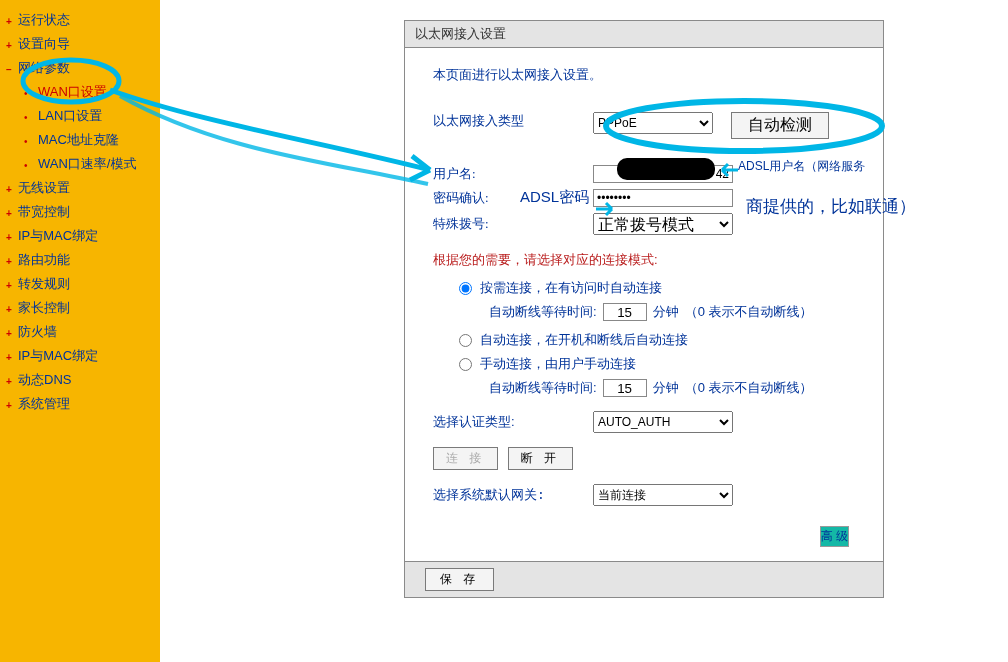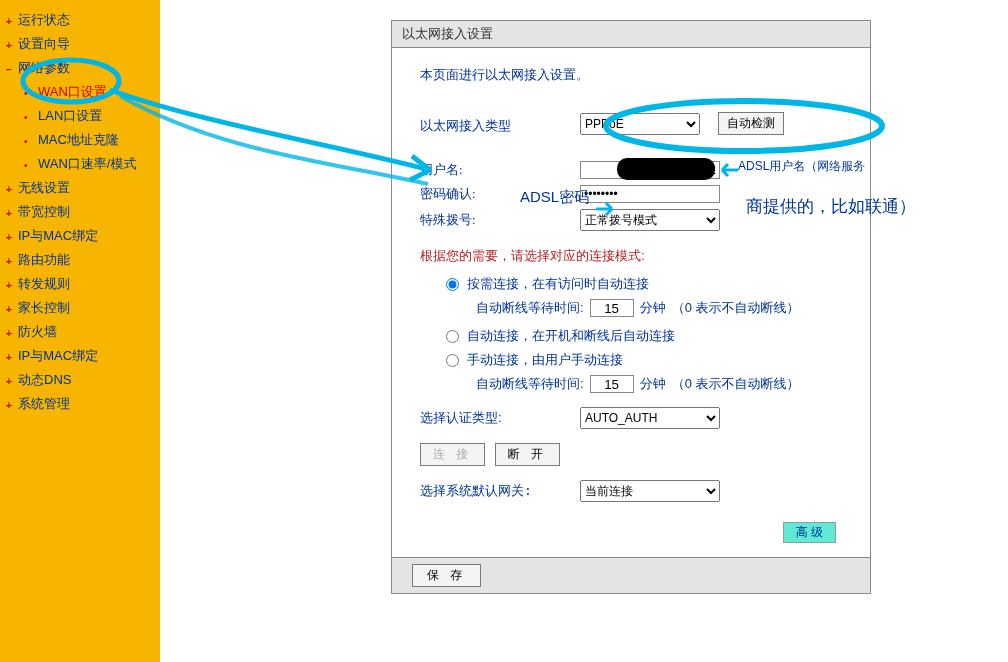--- a/index.html
+++ b/index.html
@@ -9,55 +9,55 @@
 .sidebar ul { list-style: none; }
 .sidebar li { padding: 3px 0 3px 18px; color: #003399; font-size: 13px; cursor: pointer; position: relative; line-height: 18px; }
 .sidebar li .bullet { position: absolute; left: 6px; top: 5px; font-size: 10px; }
 .bullet-plus { color: #cc0000; font-weight: bold; }
 .bullet-minus { color: #cc0000; font-weight: bold; }
 .bullet-dot { color: #cc0000; }
 .sidebar li.sub { padding-left: 38px; }
 .sidebar li.sub .bullet { left: 24px; }
 .sidebar li.red-text { color: #cc0000; }
 
-.content-panel { position: absolute; left: 391px; top: 20px; width: 480px; border: 1px solid #8a8a8a; }
+.content-panel { position: absolute; left: 404px; top: 20px; width: 480px; border: 1px solid #8a8a8a; }
 .panel-title { background: #e4e4e4; border-bottom: 1px solid #8a8a8a; padding: 4px 10px; font-size: 13px; color: #333; }
 .panel-body { padding: 18px 28px 14px 28px; background: #fff; }
 .desc { color: #003399; font-size: 13px; margin-bottom: 28px; }
 
-.row { margin-bottom: 8px; display: flex; align-items: flex-end; }
+.row { margin-bottom: 8px; display: flex; align-items: flex-start; }
 .row-label { color: #003399; font-size: 13px; width: 160px; display: inline-block; }
 select.conn-type { width: 120px; font-size: 12px; height: 22px; }
-.btn-detect { margin-left: 18px; padding: 2px 8px; border: 1px solid #7a7a7a; background: #f4f4f4; cursor: pointer; font-size: 12px; }
+.btn-detect { margin-left: 18px; padding: 2px 16px; border: 1px solid #7a7a7a; background: #f4f4f4; cursor: pointer; font-size: 16px; }
 
 .row2 { margin-bottom: 6px; display: flex; align-items: center; }
 .row2 .lbl { color: #003399; font-size: 13px; width: 160px; font-family: Liberation Serif, serif; }
 .row2 input[type=text], .row2 input[type=password] { width: 140px; height: 18px; border: 1px solid #888; font-size: 12px; padding: 0 3px; }
-.row2 select { width: 140px; height: 22px; font-size: 12px; }
+.row2 select { width: 140px; height: 22px; font-size: 16px; }
 
 .mode-desc { color: #b91c1c; font-size: 13px; margin: 16px 0 10px 0; }
 .radio-row { margin: 6px 0 6px 26px; color: #003399; font-size: 13px; display: flex; align-items: center; gap: 8px; }
 .wait-row { margin: 4px 0 10px 56px; color: #003399; font-size: 13px; display: flex; align-items: center; gap: 6px; }
 .wait-row input { width: 44px; height: 18px; text-align: center; border: 1px solid #888; }
 .hint { color: #003399; }
 
 .auth-row { margin: 14px 0; display: flex; align-items: center; }
 .auth-row .lbl { color: #003399; width: 160px; font-size: 13px; }
 .auth-row select { width: 140px; height: 22px; font-size: 12px; }
 
 .btn-grp { margin: 12px 0 14px 0; }
 .btn { padding: 2px 12px; border: 1px solid #7a7a7a; background: #f4f4f4; cursor: pointer; font-size: 12px; margin-right: 6px; letter-spacing: 4px; }
 .btn-disabled { color: #aaa; }
 
 .gw-row { margin: 6px 0 20px 0; display: flex; align-items: center; }
 .gw-row .lbl { color: #003399; width: 160px; font-size: 13px; font-family: Liberation Mono, monospace; }
 .gw-row select { width: 140px; height: 22px; font-size: 12px; }
 
 .adv-row { text-align: right; padding-right: 6px; }
-.adv-btn { padding: 1px 12px; border: 1px solid #999; background: #5eead4; font-size: 12px; cursor: pointer; color: #003399; }
+.adv-btn { padding: 1px 0; border: 1px solid #999; background: #14b8a6; font-size: 12px; cursor: pointer; color: #003399; }
 
 .save-bar { background: #e4e4e4; border-top: 1px solid #8a8a8a; padding: 6px 20px; }
 .save-btn { padding: 2px 14px; border: 1px solid #7a7a7a; background: #f4f4f4; cursor: pointer; font-size: 12px; letter-spacing: 4px; }
 
 
 .annotation { position: absolute; pointer-events: none; }
 .circle-wan { left: 18px; top: 55px; width: 106px; height: 52px; }
 .circle-det { left: 600px; top: 96px; width: 288px; height: 60px; }
 .arrow-svg { left: 70px; top: 62px; width: 380px; height: 150px; }
 .anno-user { position: absolute; left: 738px; top: 158px; color: #003399; font-size: 12px; }

